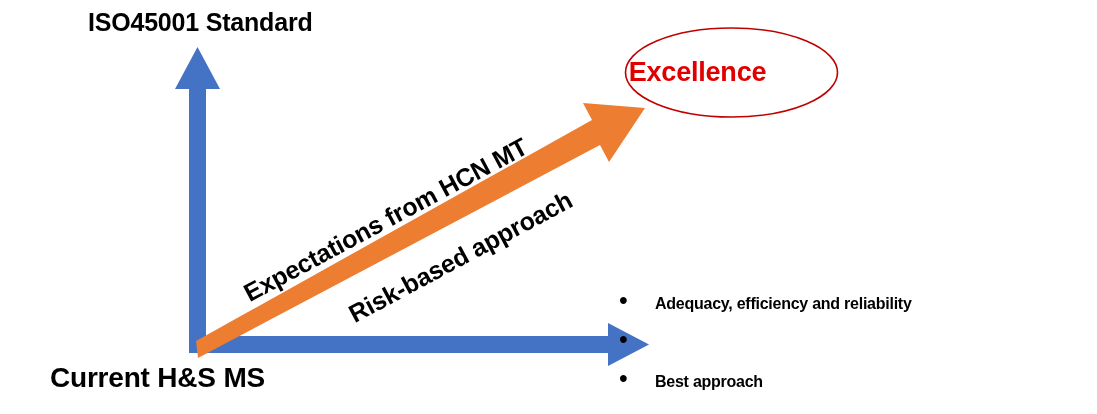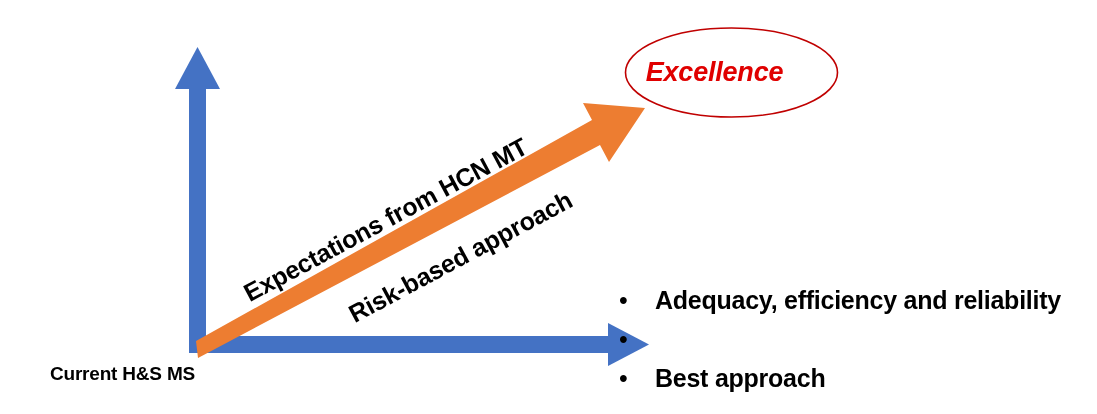--- a/index.html
+++ b/index.html
@@ -34,21 +34,21 @@
   }
   #label-y-axis {
     left: 88px;
     top: 10px;
     font-size: 25px;
     letter-spacing: -0.2px;
   }
   #label-origin {
     left: 50px;
     top: 364px;
-    font-size: 19px;
+    font-size: 28px;
     letter-spacing: -0.2px;
   }
   .diag-label {
     position: absolute;
     font-size: 25px;
     font-weight: bold;
     color: #000000;
     white-space: nowrap;
     transform-origin: 0 0;
     letter-spacing: -0.2px;
@@ -58,32 +58,31 @@
     top: 282px;
     transform: rotate(-28.2deg);
   }
   #label-risk {
     left: 344px;
     top: 303px;
     transform: rotate(-28.2deg);
   }
   #excellence-text {
     position: absolute;
-    left: 608px;
+    left: 591px;
     top: 28px;
     width: 213px;
     height: 89px;
     display: flex;
     align-items: center;
     justify-content: center;
     font-size: 27px;
     font-weight: bold;
     color: #E00000;
     letter-spacing: -0.2px;
-    font-style: italic;
   }
   #bullet-list {
     position: absolute;
     left: 614px;
     top: 288px;
     width: 470px;
   }
   .bullet-row {
     display: flex;
     align-items: baseline;
@@ -93,21 +92,21 @@
     width: 41px;
     flex: 0 0 41px;
     font-size: 25px;
     line-height: 1;
     color: #000000;
     text-align: left;
     padding-left: 5px;
     box-sizing: border-box;
   }
   .bullet-text {
-    font-size: 25px;
+    font-size: 16px;
     font-weight: bold;
     color: #000000;
     white-space: nowrap;
     letter-spacing: -0.25px;
     line-height: 1;
   }
 </style>
 </head>
 <body>
 
@@ -125,20 +124,21 @@
       <polygon points="649,344.5 608,366 608,323" fill="#4472C4"></polygon>
     </g>
 
     <g>
       <polygon points="196,341 198,358 600,145 609,162 645,108 583,103 592,120" fill="#ED7D31"></polygon>
     </g>
 
     <ellipse cx="731.5" cy="72.5" rx="106" ry="44.5" fill="none" stroke="#C00000" stroke-width="1.6"></ellipse>
   </svg>
 
+  <div class="label" id="label-y-axis">ISO45001 Standard</div>
 
   <div class="label" id="label-origin">Current H&amp;S MS</div>
 
   <div class="diag-label" id="label-expectations">Expectations from HCN MT</div>
 
   <div class="diag-label" id="label-risk">Risk-based approach</div>
 
   <div id="excellence-text">Excellence</div>
 
   <div id="bullet-list">

